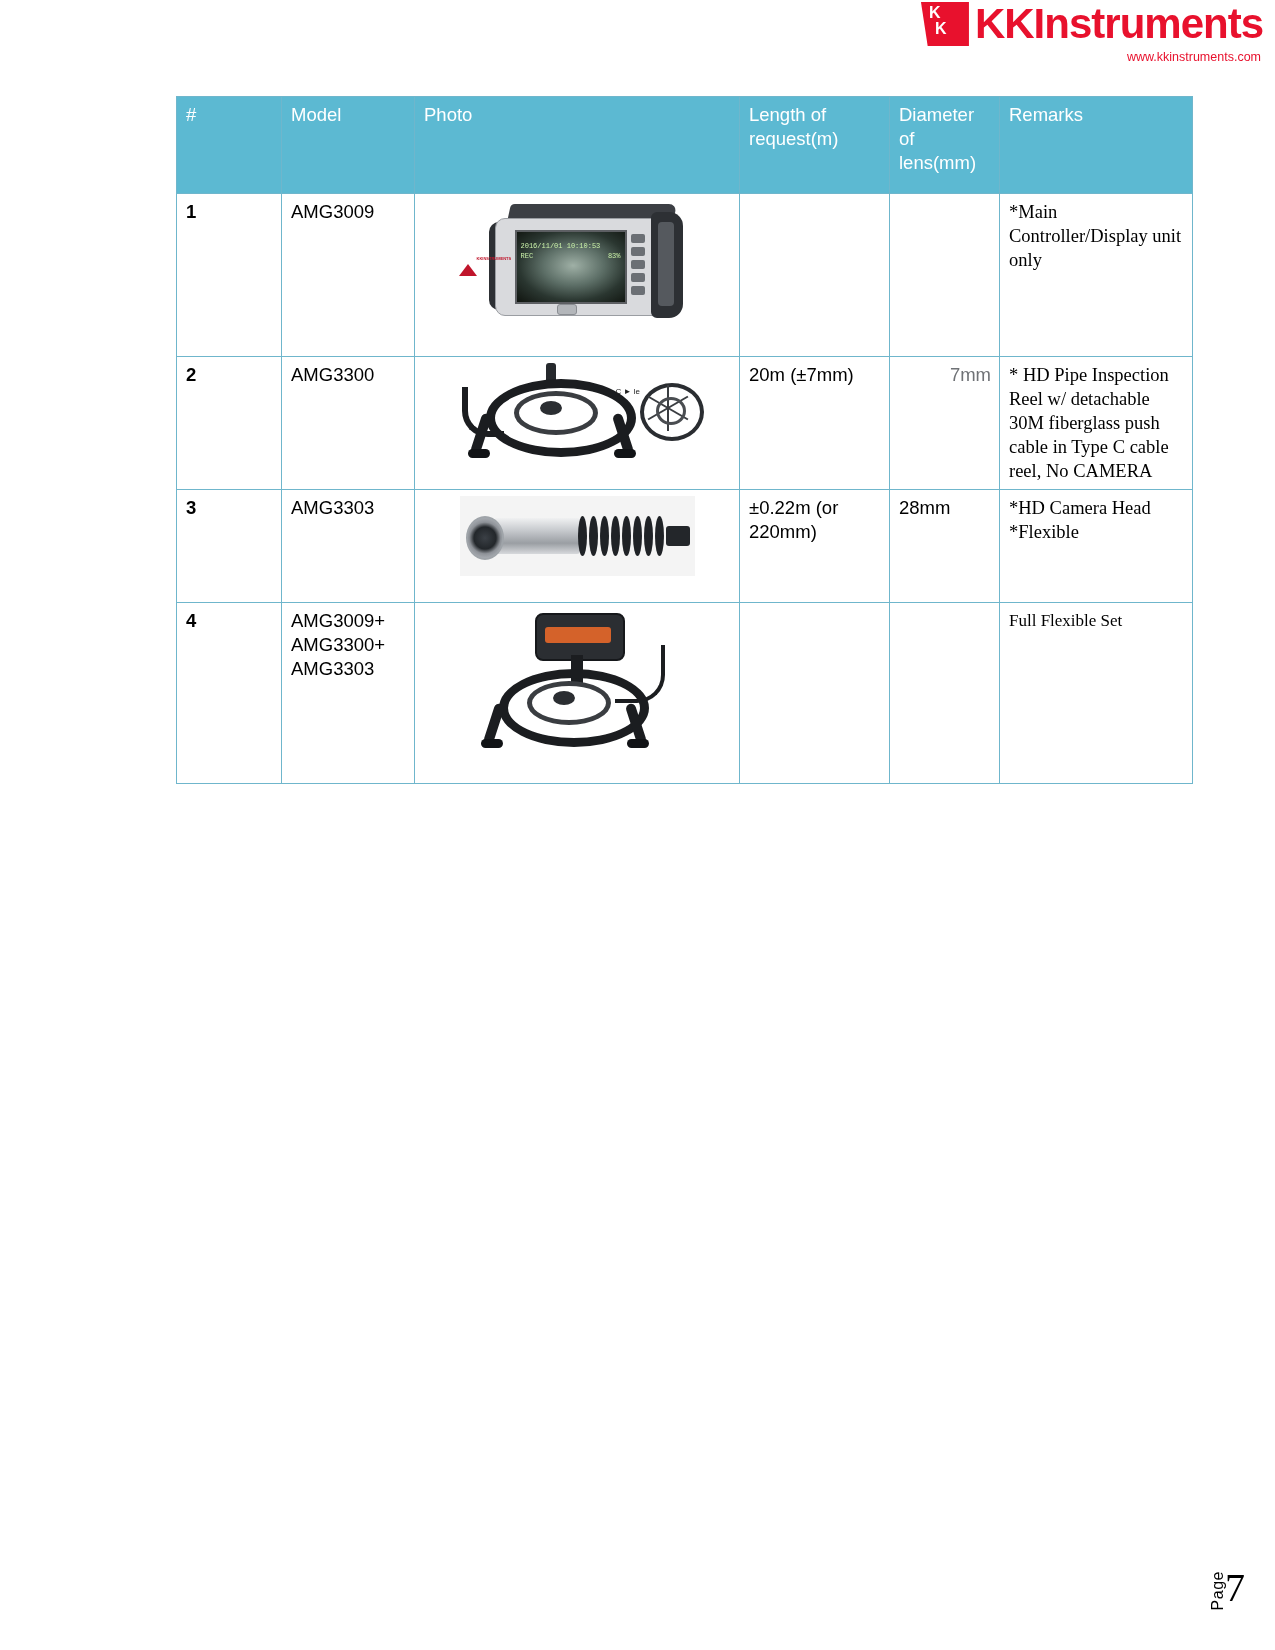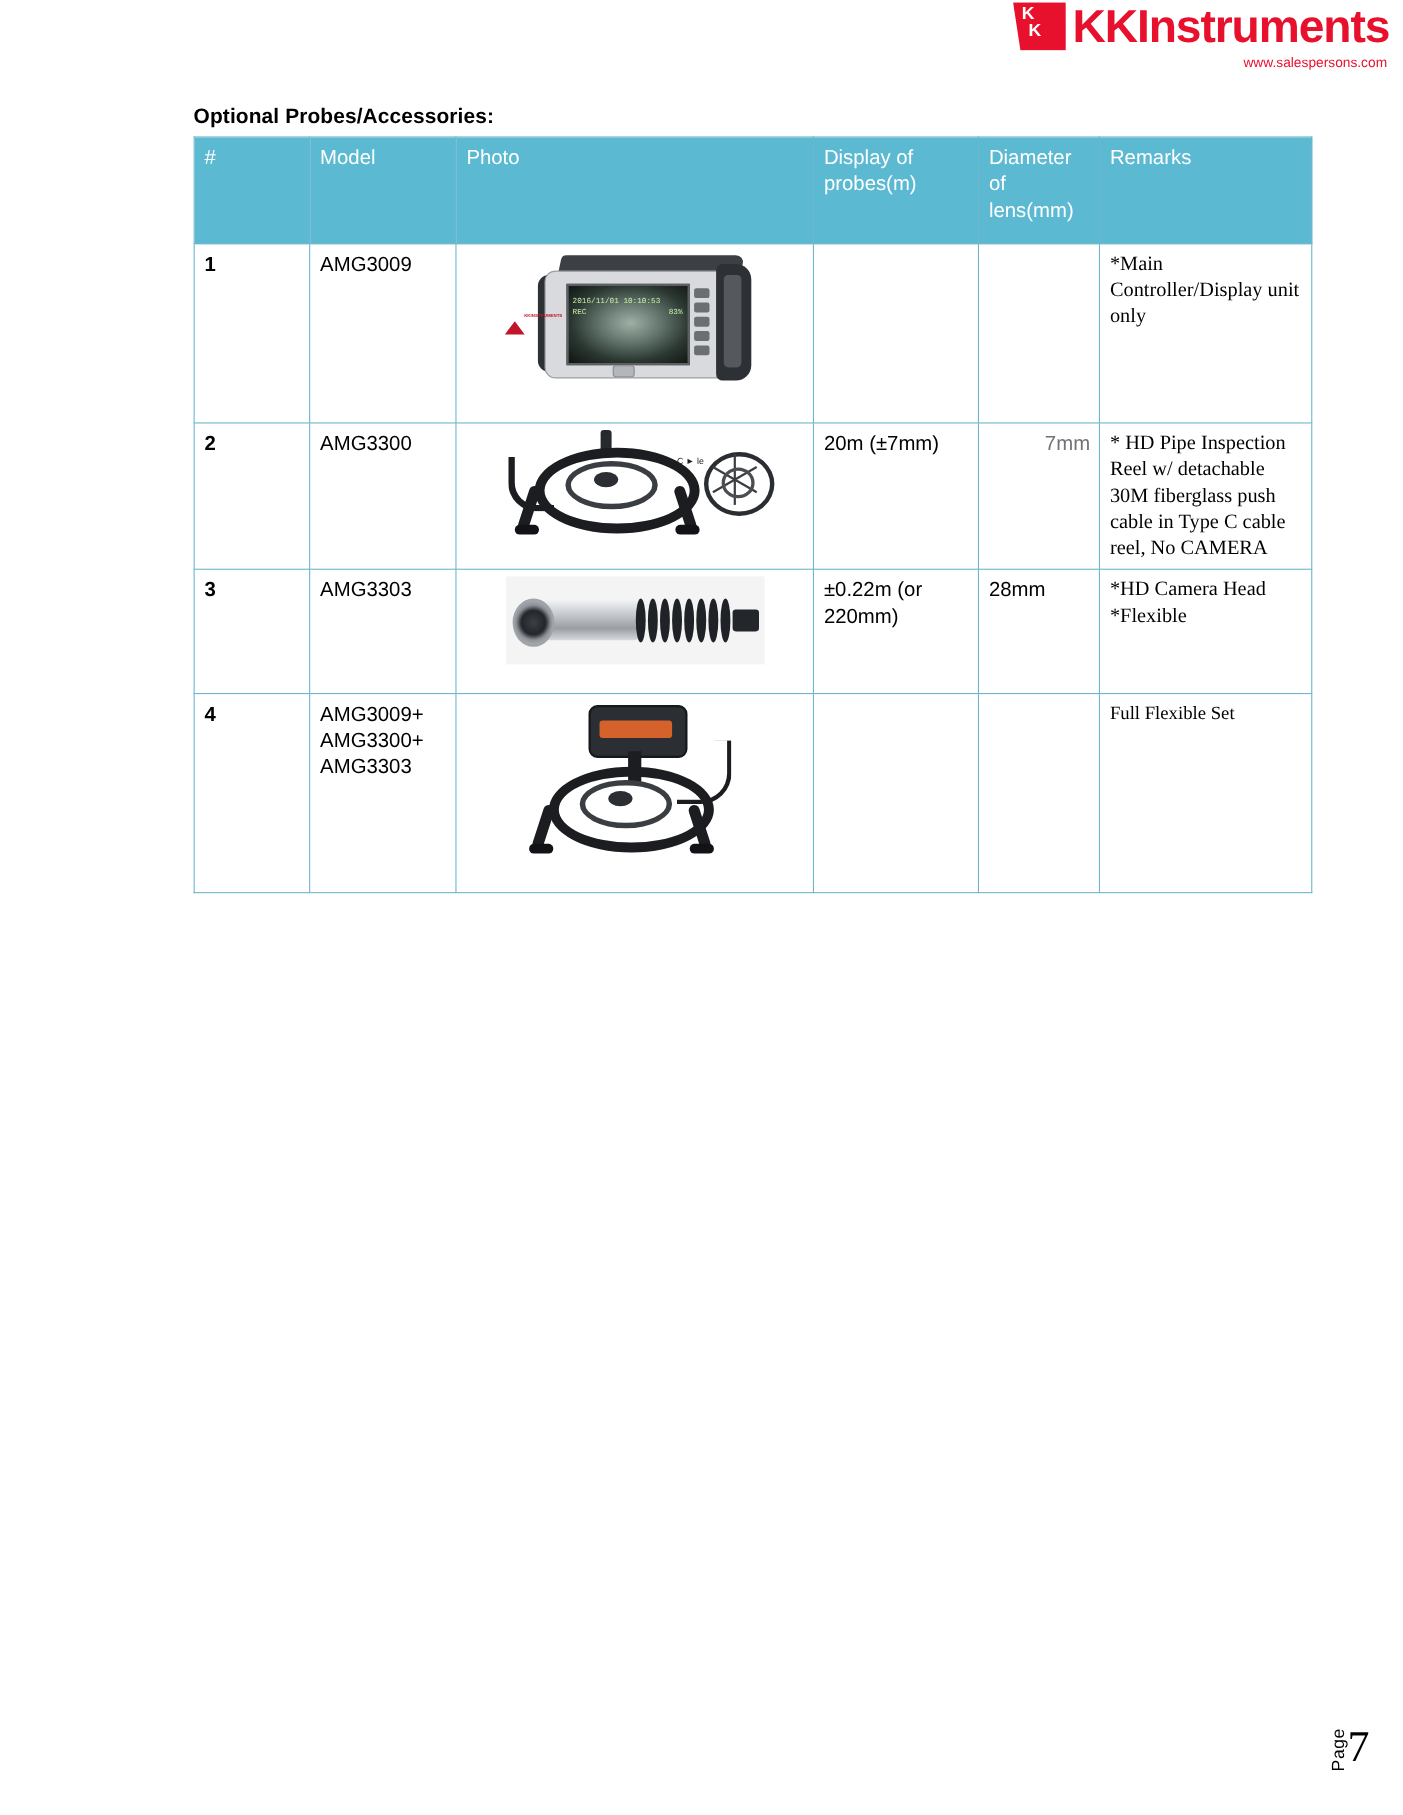--- a/index.html
+++ b/index.html
@@ -333,42 +333,41 @@
 <body>
 
 <div class="page-header">
   <div class="logo-row">
     <span class="logo-mark">
       <span class="kk">K</span>
       <span class="kk2">K</span>
     </span>
     <span class="logo-word">KKInstruments</span>
   </div>
-  <div class="logo-url">www.salespersons.com</div>
+  <div class="logo-url">www.kkinstruments.com</div>
 </div>
 
 <div class="content">
 
-  <div class="section-title">Optional Probes/Accessories:</div>
 
   <table class="probe-table">
     <colgroup>
       <col class="c-num">
         <col class="c-model">
         <col class="c-photo">
       <col class="c-len">
         <col class="c-dia">
         <col class="c-rem">
     </colgroup>
     <thead>
       <tr>
         <th>#</th>
         <th>Model</th>
         <th>Photo</th>
-        <th>Display of probes(m)</th>
+        <th>Length of request(m)</th>
         <th>Diameter of lens(mm)</th>
         <th>Remarks</th>
       </tr>
     </thead>
     <tbody>
 
       <tr class="row1">
         <td class="num">1</td>
         <td>AMG3009</td>
         <td class="photo-cell">

